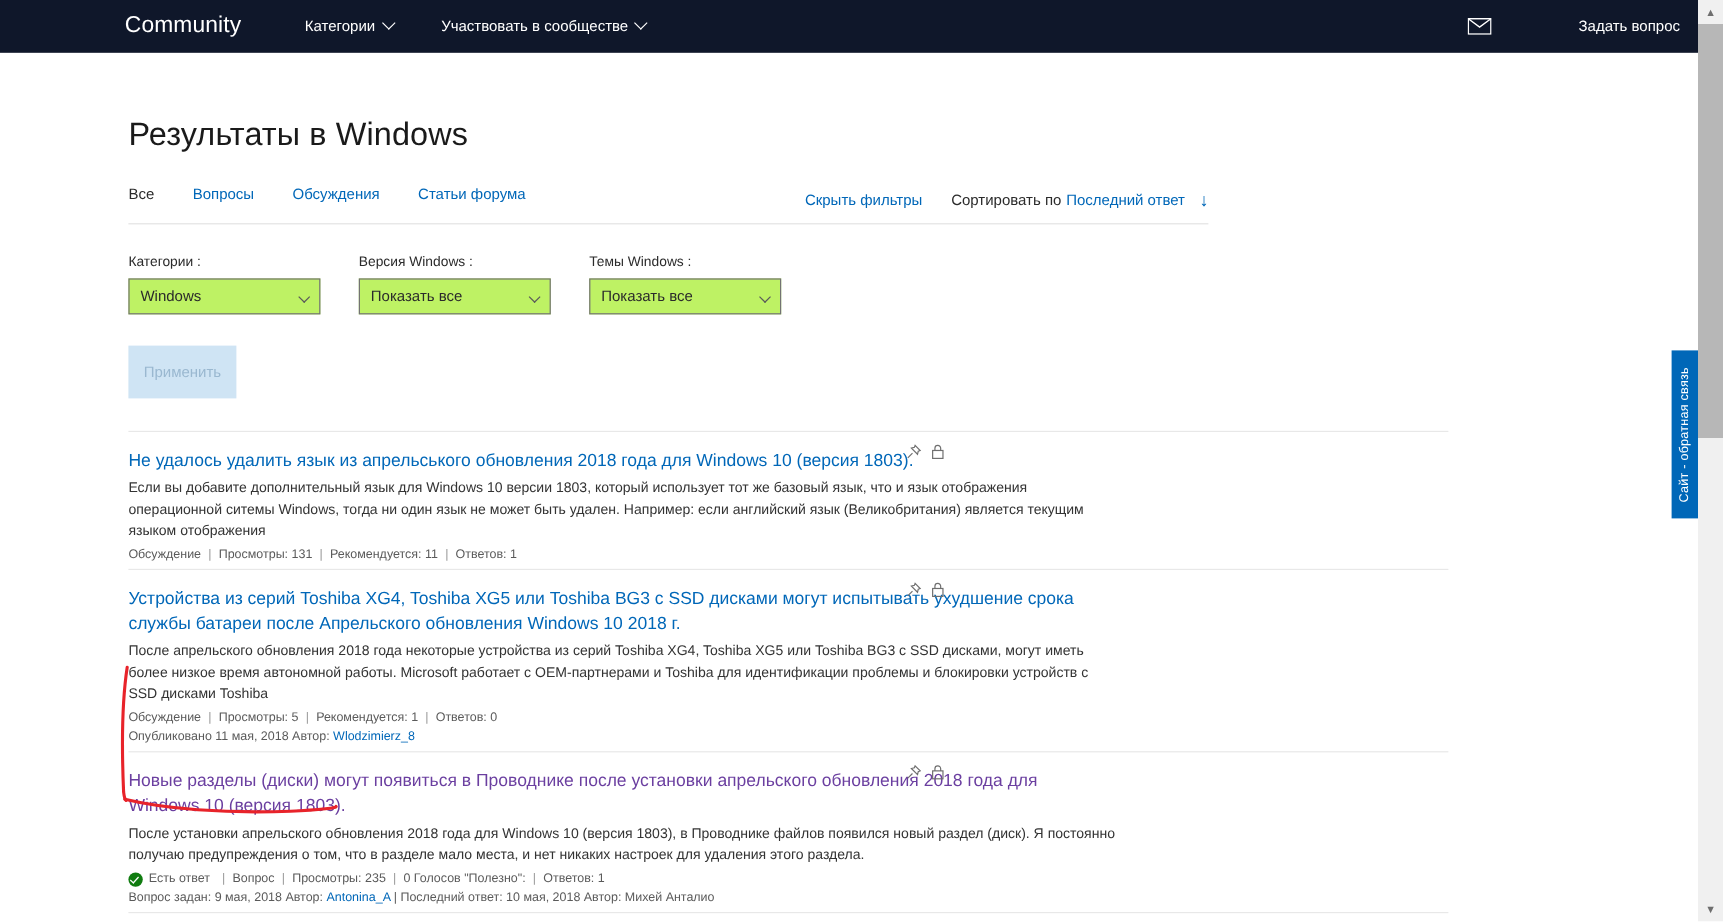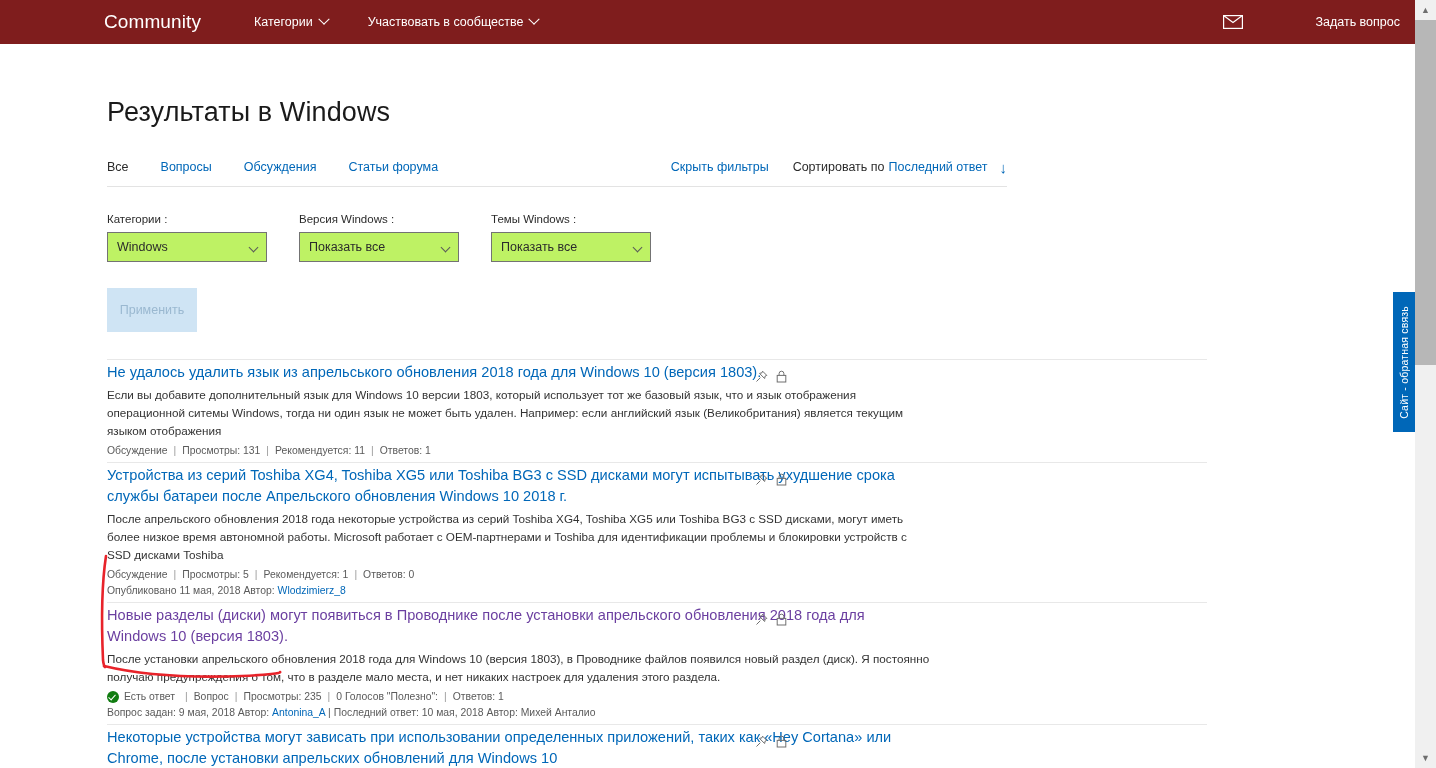--- a/index.html
+++ b/index.html
@@ -17,21 +17,21 @@
     height: 768px;
     overflow: hidden;
   }
 
   
   .topbar {
     position: absolute;
     top: 0; left: 0;
     width: 1436px;
     height: 44px;
-    background: #7f1d1d;
+    background: #0f172a;
     display: flex;
     align-items: center;
   }
   .brand {
     margin-left: 104px;
     color: #ffffff;
     font-size: 19px;
     font-weight: 400;
     letter-spacing: .1px;
     white-space: nowrap;
@@ -86,21 +86,20 @@
     font-size: 27px;
     font-weight: 400;
     color: #1a1a1a;
     letter-spacing: .1px;
   }
 
   
   .tabrow {
     margin-top: 27px;
     display: flex;
-    align-items: center;
     height: 24px;
     width: 900px;
     position: relative;
   }
   .tab {
     font-size: 12.5px;
     color: #0067b8;
     cursor: pointer;
     white-space: nowrap;
   }
@@ -174,21 +173,21 @@
     font-size: 12.5px;
     font-family: inherit;
     cursor: default;
   }
 
   
   .results { margin-top: 27px; }
   .result {
     position: relative;
     border-top: 1px solid #e8e8e8;
-    padding: 2px 0 4px 0;
+    padding: 14px 0 4px 0;
   }
   .result:first-child { border-top: 1px solid #e8e8e8; }
   .res-title {
     color: #0067b8;
     font-size: 14.6px;
     line-height: 21px;
     max-width: 800px;
     cursor: pointer;
   }
   .res-title.visited { color: #6b3fa0; }

